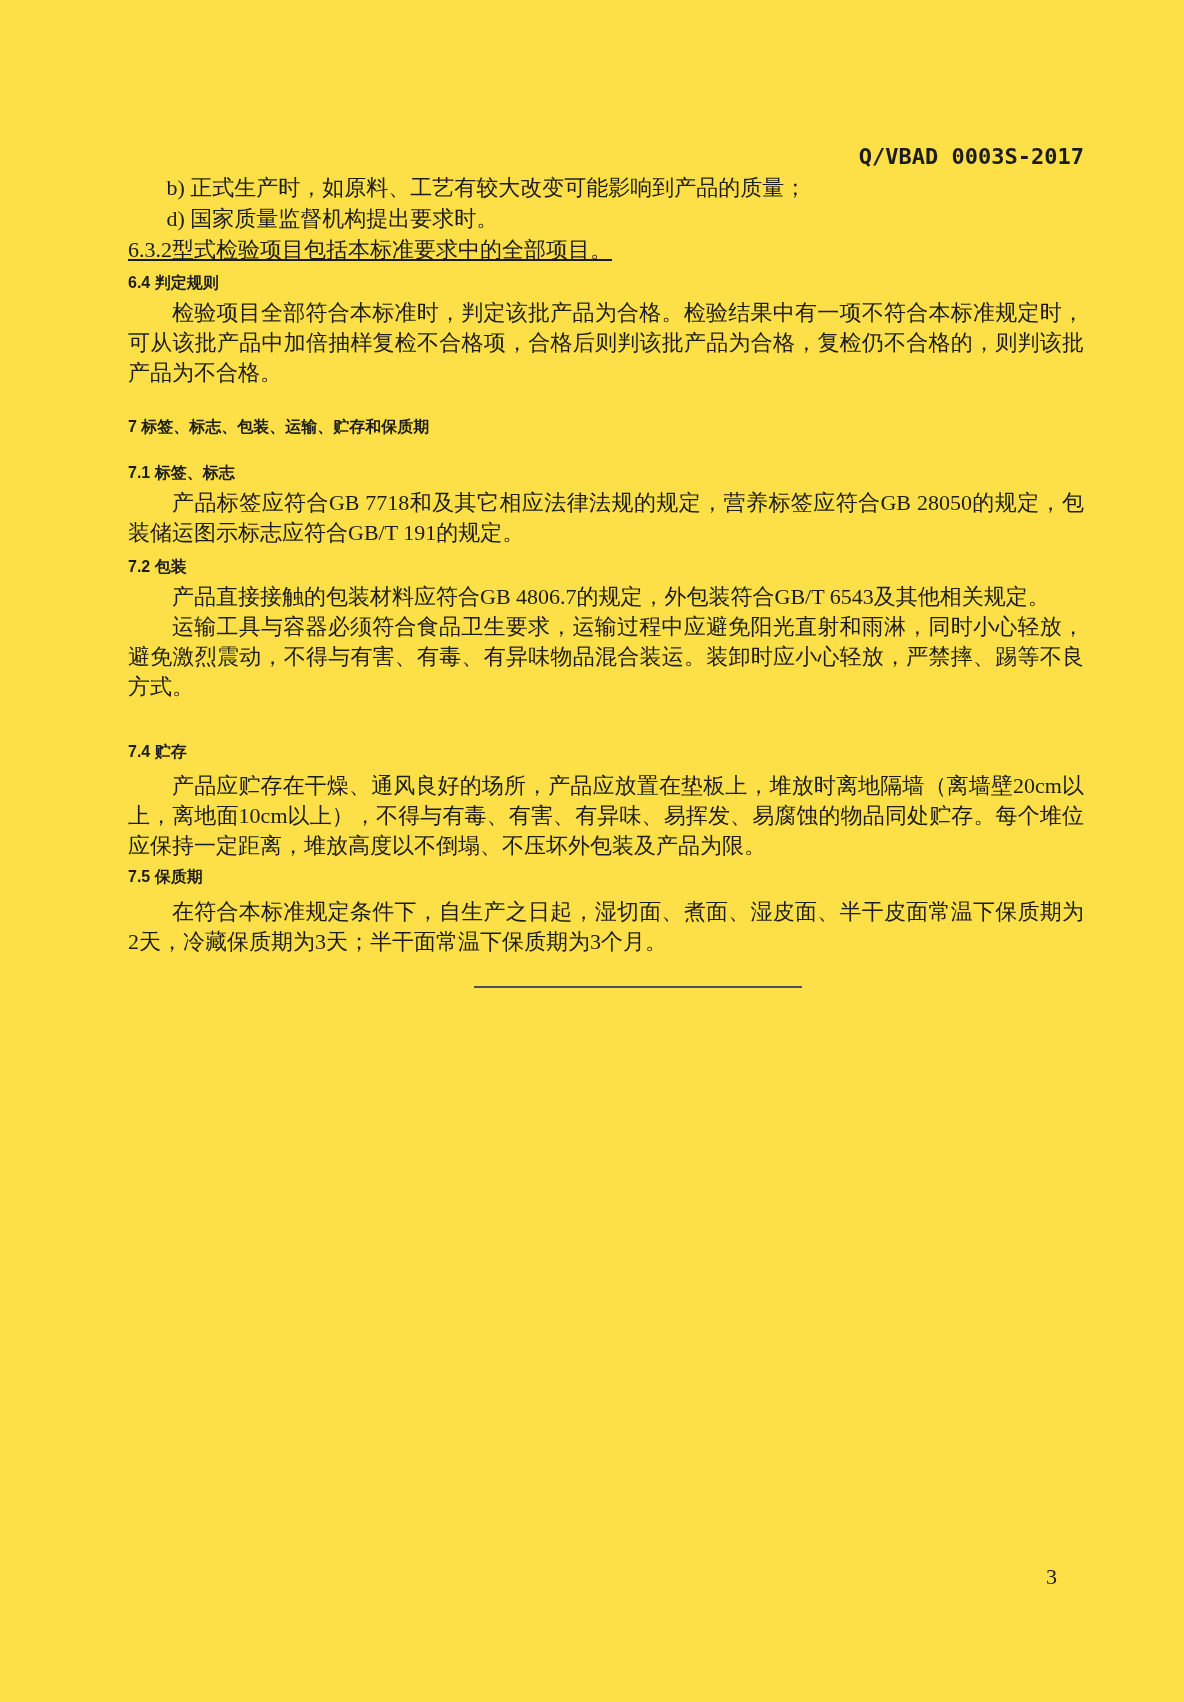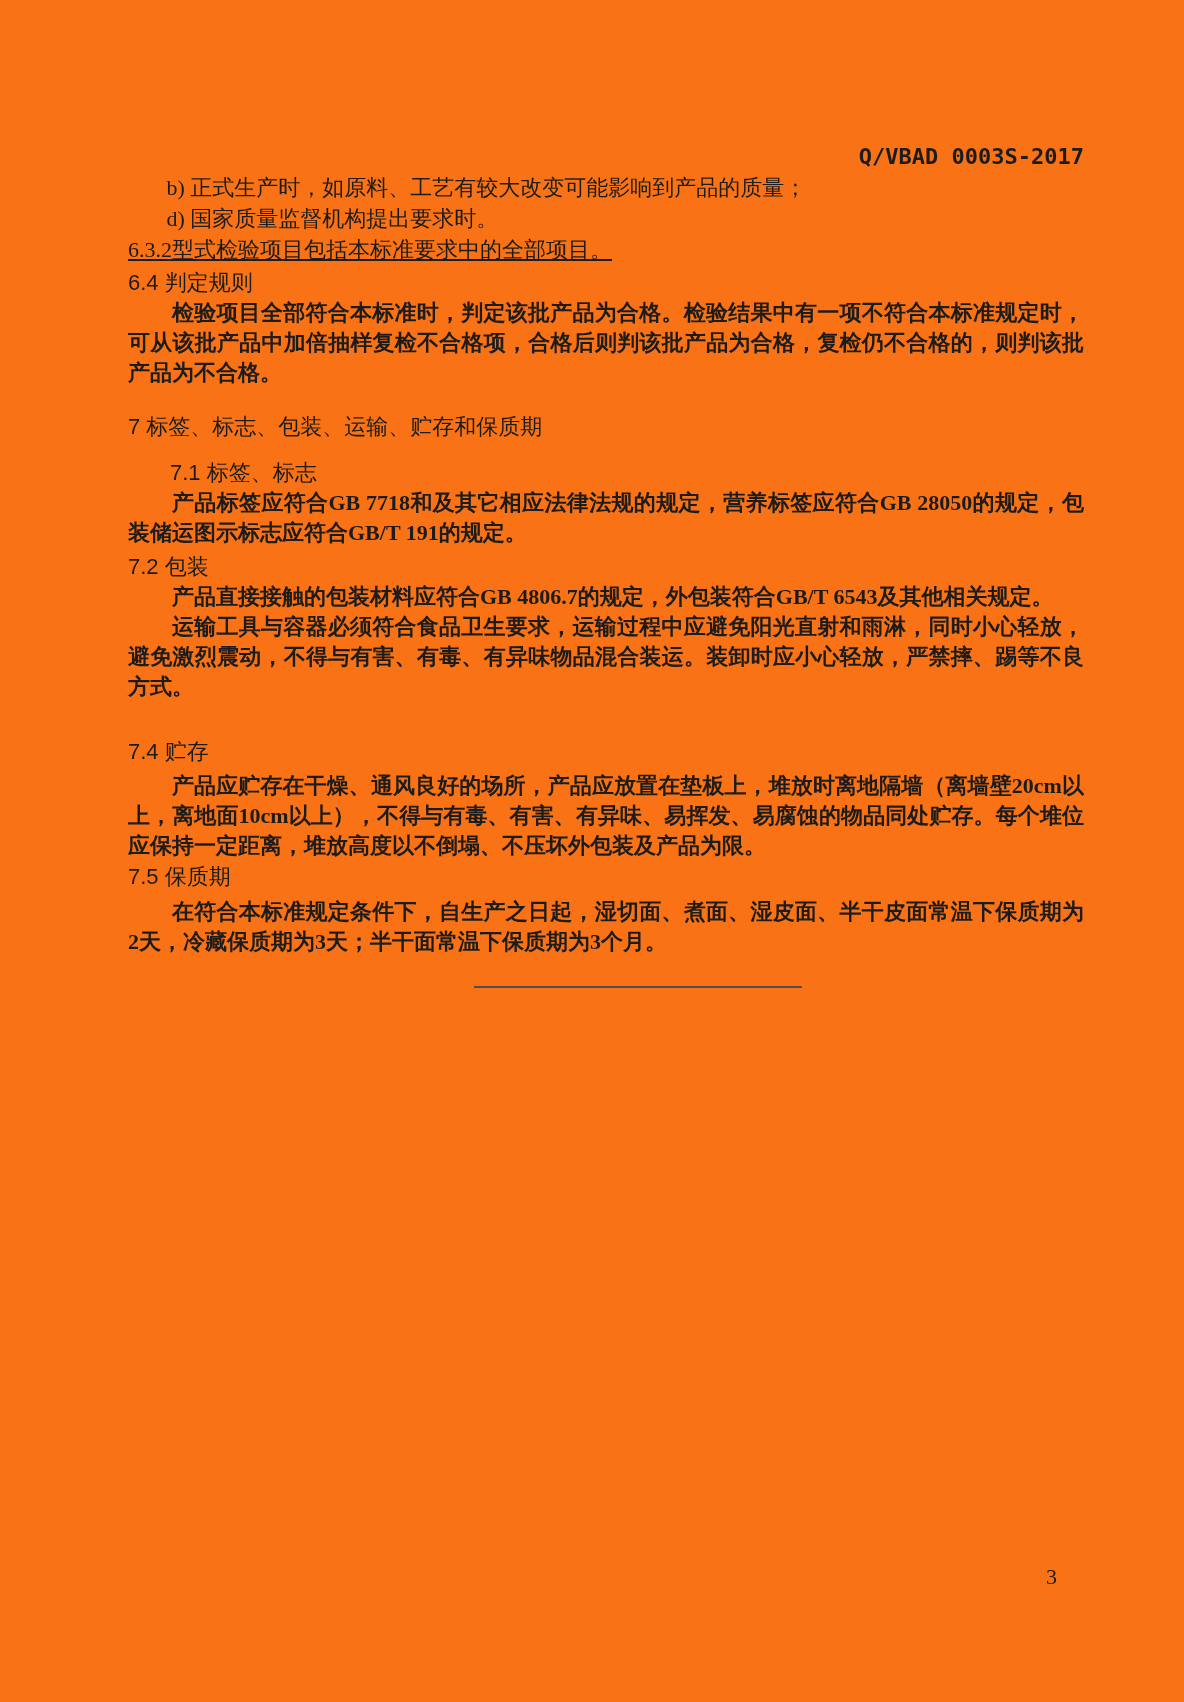--- a/index.html
+++ b/index.html
@@ -1,20 +1,20 @@
 <!DOCTYPE html>
 <html lang="zh"><head>
 <meta charset="utf-8">
 <style>
   html, body { margin: 0; padding: 0; background: #e9e9e9; }
   .page {
     position: relative;
     width: 1184px;
     height: 1702px;
-    background: #f97316;
+    background: #fde047;
     overflow: hidden;
     font-family: "Liberation Serif", "DejaVu Serif", serif;
     color: #1c1c1c;
   }
   .content {
     position: absolute;
     left: 128px;
     top: 142px;
     width: 956px;
   }
@@ -38,39 +38,38 @@
   .clause {
     margin: 0;
     font-size: 22px;
     line-height: 31px;
     text-align: justify;
     text-decoration: underline;
   }
   .heading {
     margin: 0;
     font-family: "Liberation Sans", "DejaVu Sans", sans-serif;
-    font-weight: normal;
-    font-size: 22px;
+    font-weight: bold;
+    font-size: 16px;
     line-height: 31px;
     white-space: nowrap;
   }
   .h64 { margin-top: 2px; }
   .h7  { margin-top: 23px; }
-  .h71 { margin-top: 15px; margin-left: 42px; }
+  .h71 { margin-top: 15px; }
   .h72 { margin-top: 3px; }
   .h73 { margin-top: 5px; }
   .h74 { margin-top: 34px; }
   .para {
     margin: 0;
     font-size: 22px;
     line-height: 30px;
     text-indent: 2em;
     text-align: justify;
     text-justify: inter-ideograph;
-    font-weight: bold;
   }
   .p74 { margin-top: 4px; }
   .p75 { margin-top: 5px; }
   .divider {
     margin-top: 29px;
     margin-left: 346px;
     width: 328px;
     height: 0;
     border-top: 2px solid #4f4f4f;
   }

